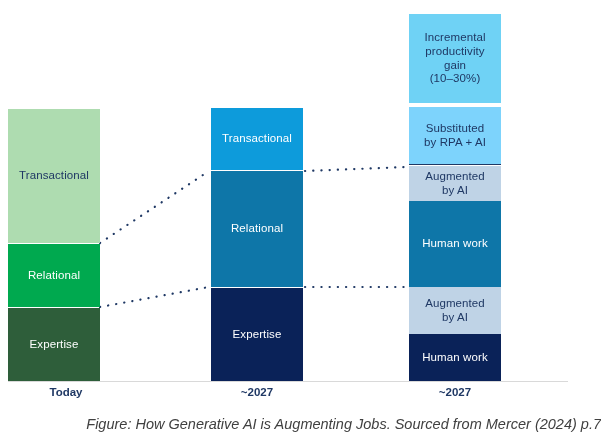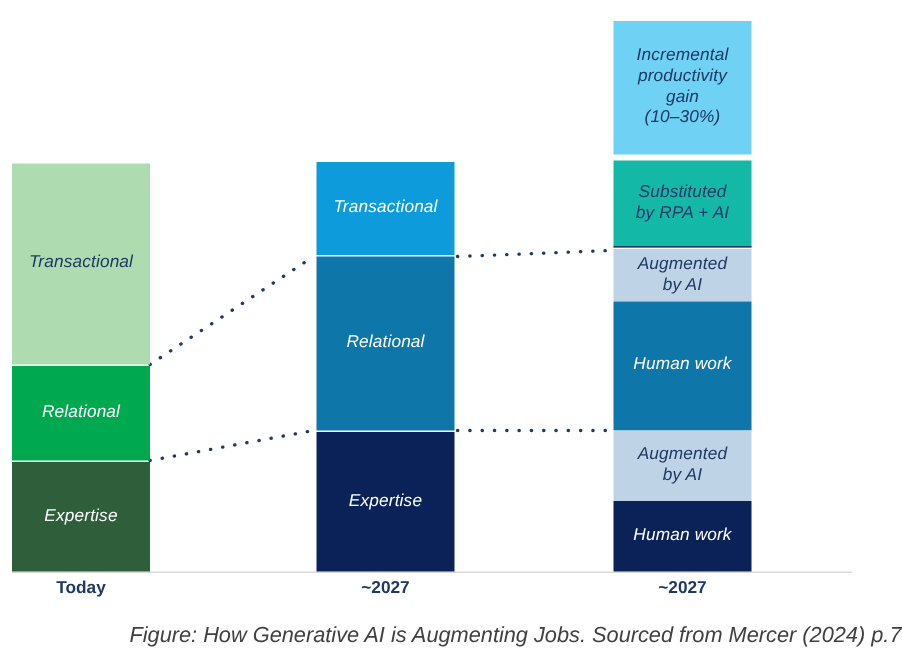--- a/index.html
+++ b/index.html
@@ -31,21 +31,20 @@
     position: absolute;
     left: 8px;
     top: 381px;
     width: 560px;
     height: 1px;
     background: #d9d9d9;
   }
   .bar {
     position: absolute;
     width: 92px;
-    font-style: italic;
   }
   .seg {
     position: absolute;
     left: 0;
     width: 92px;
     box-sizing: border-box;
     display: flex;
     align-items: center;
     justify-content: center;
     text-align: center;
@@ -121,21 +120,21 @@
       <div class="seg on-light" style="top:0px; height:134px; background:#AEDCB0;">
         <span class="lbl">Transactional</span>
       </div>
       <div class="seg on-dark" style="top:135px; height:63px; background:#00A94F;">
         <span class="lbl">Relational</span>
       </div>
       <div class="seg on-dark" style="top:199px; height:73px; background:#2E5E3A;">
         <span class="lbl">Expertise</span>
       </div>
     </div>
-    <div class="tick" style="left:8px;">Today</div>
+    <div class="tick" style="left:20px;">Today</div>
 
     <div class="bar" style="left:211px; top:108px; height:273px;">
       <div class="seg on-dark" style="top:0px; height:62px; background:#0D9BDB;">
         <span class="lbl">Transactional</span>
       </div>
       <div class="seg on-dark" style="top:63px; height:116px; background:#0E76A8;">
         <span class="lbl">Relational</span>
       </div>
       <div class="seg on-dark" style="top:180px; height:93px; background:#0A2258;">
         <span class="lbl">Expertise</span>
@@ -143,21 +142,21 @@
     </div>
     <div class="tick" style="left:211px;">~2027</div>
 
     <div class="bar" style="left:409px; top:14px; height:367px;">
       <div class="seg on-light" style="top:0px; height:89px; background:#6FD2F5; font-size:11.5px;">
         <span class="lbl">Incremental
 productivity
 gain
 (10–30%)</span>
       </div>
-      <div class="seg on-light" style="top:93px; height:58px; background:#14b8a6; border-bottom:1.5px solid #1F3864;">
+      <div class="seg on-light" style="top:93px; height:58px; background:#7dd3fc; border-bottom:1.5px solid #1F3864;">
         <span class="lbl">Substituted
 by RPA + AI</span>
       </div>
       <div class="seg on-light" style="top:152px; height:35px; background:#BFD3E6;">
         <span class="lbl">Augmented
 by AI</span>
       </div>
       <div class="seg on-dark" style="top:187px; height:86px; background:#0E76A8;">
         <span class="lbl">Human work</span>
       </div>

